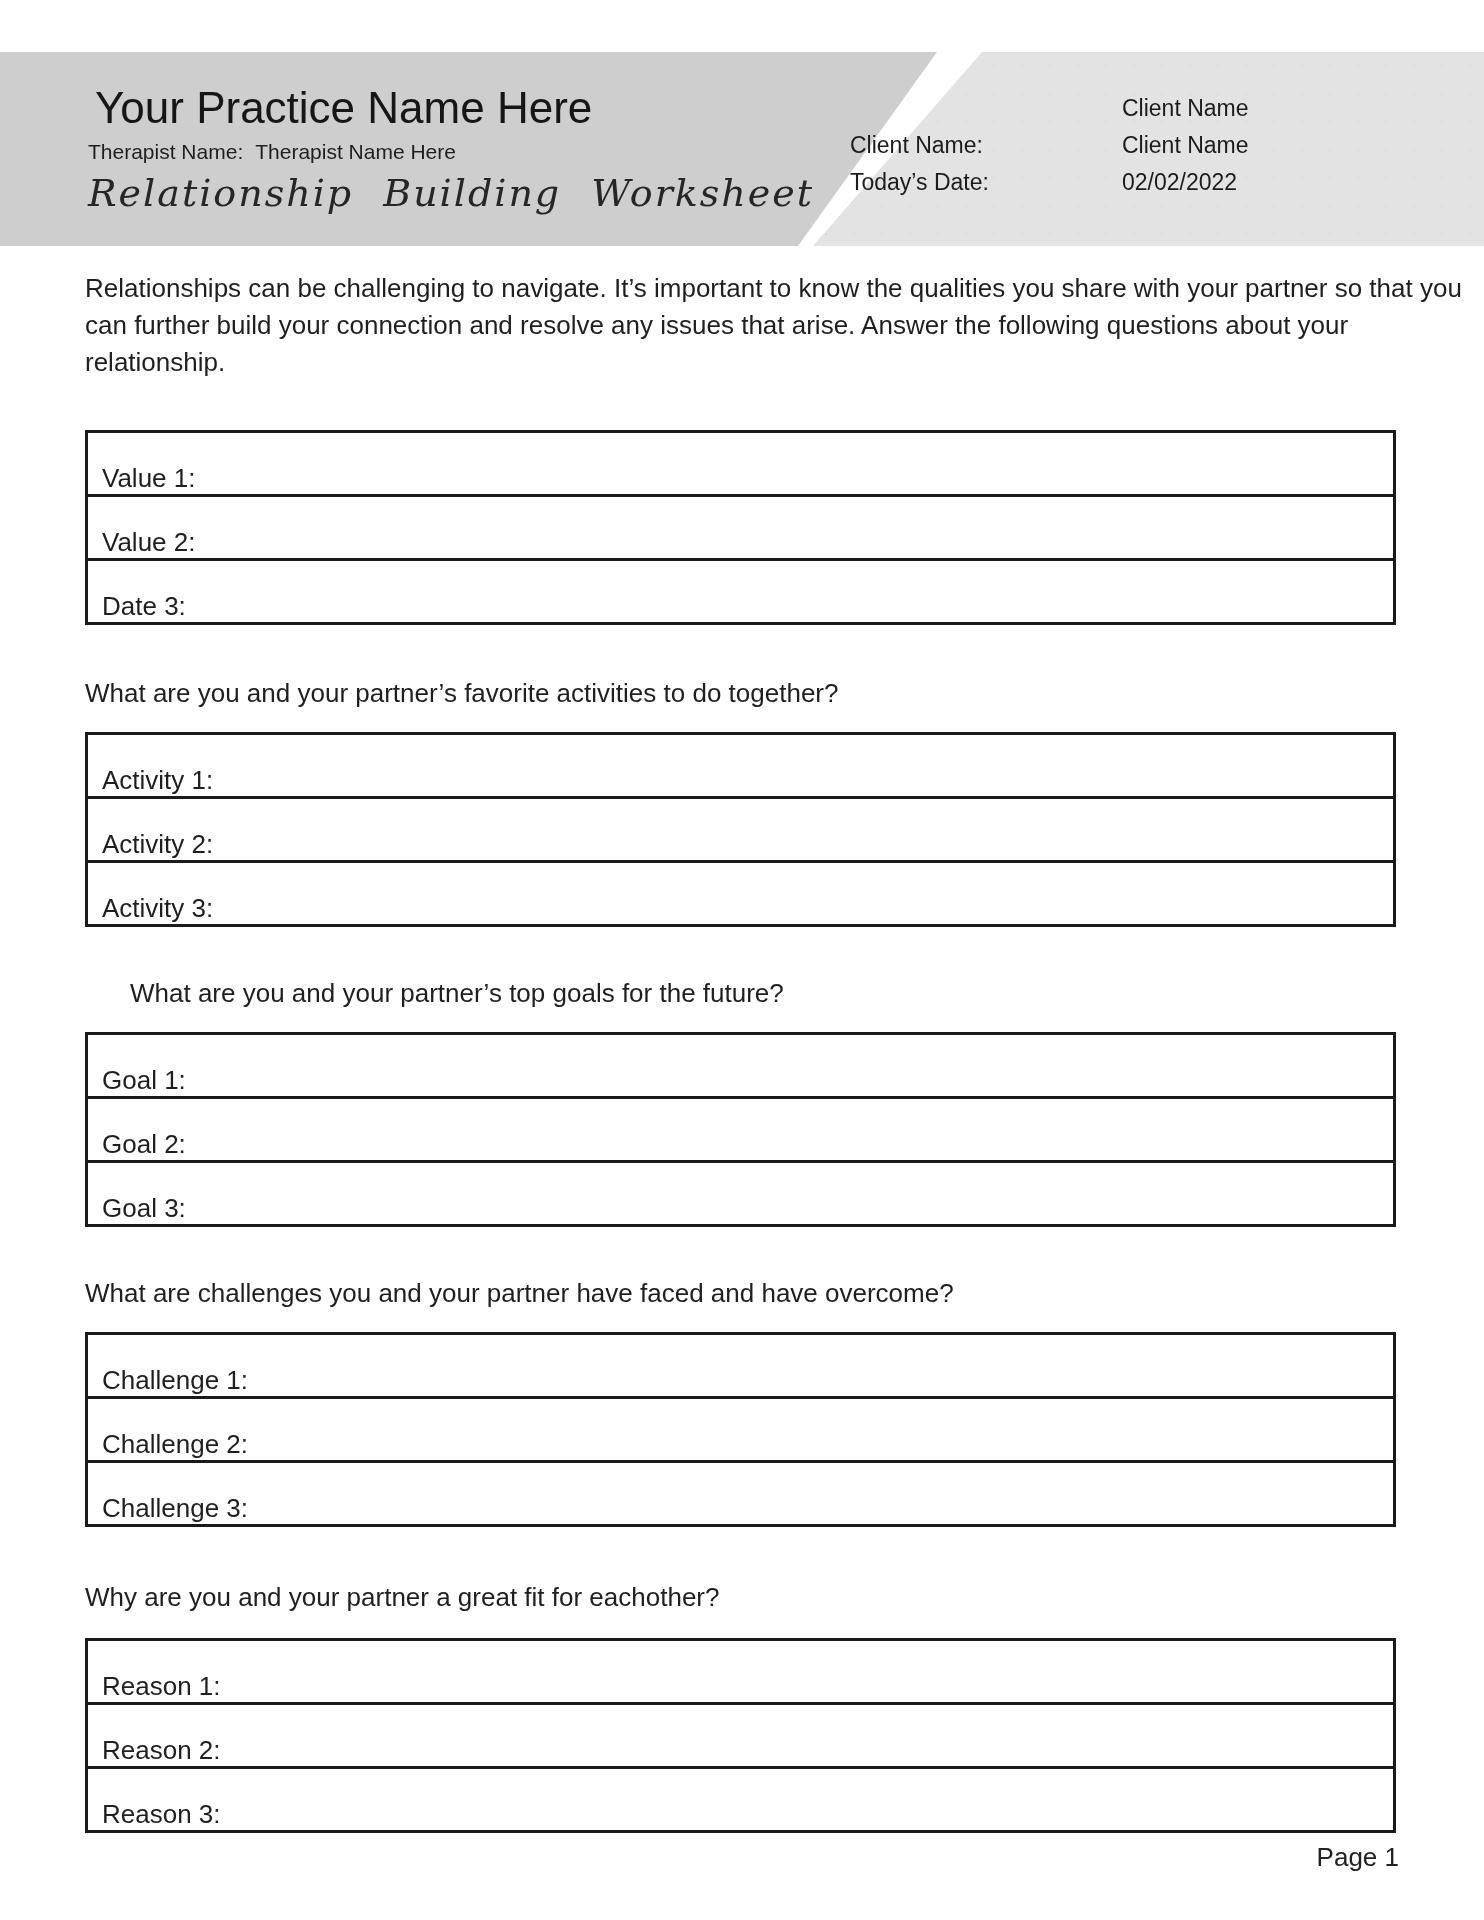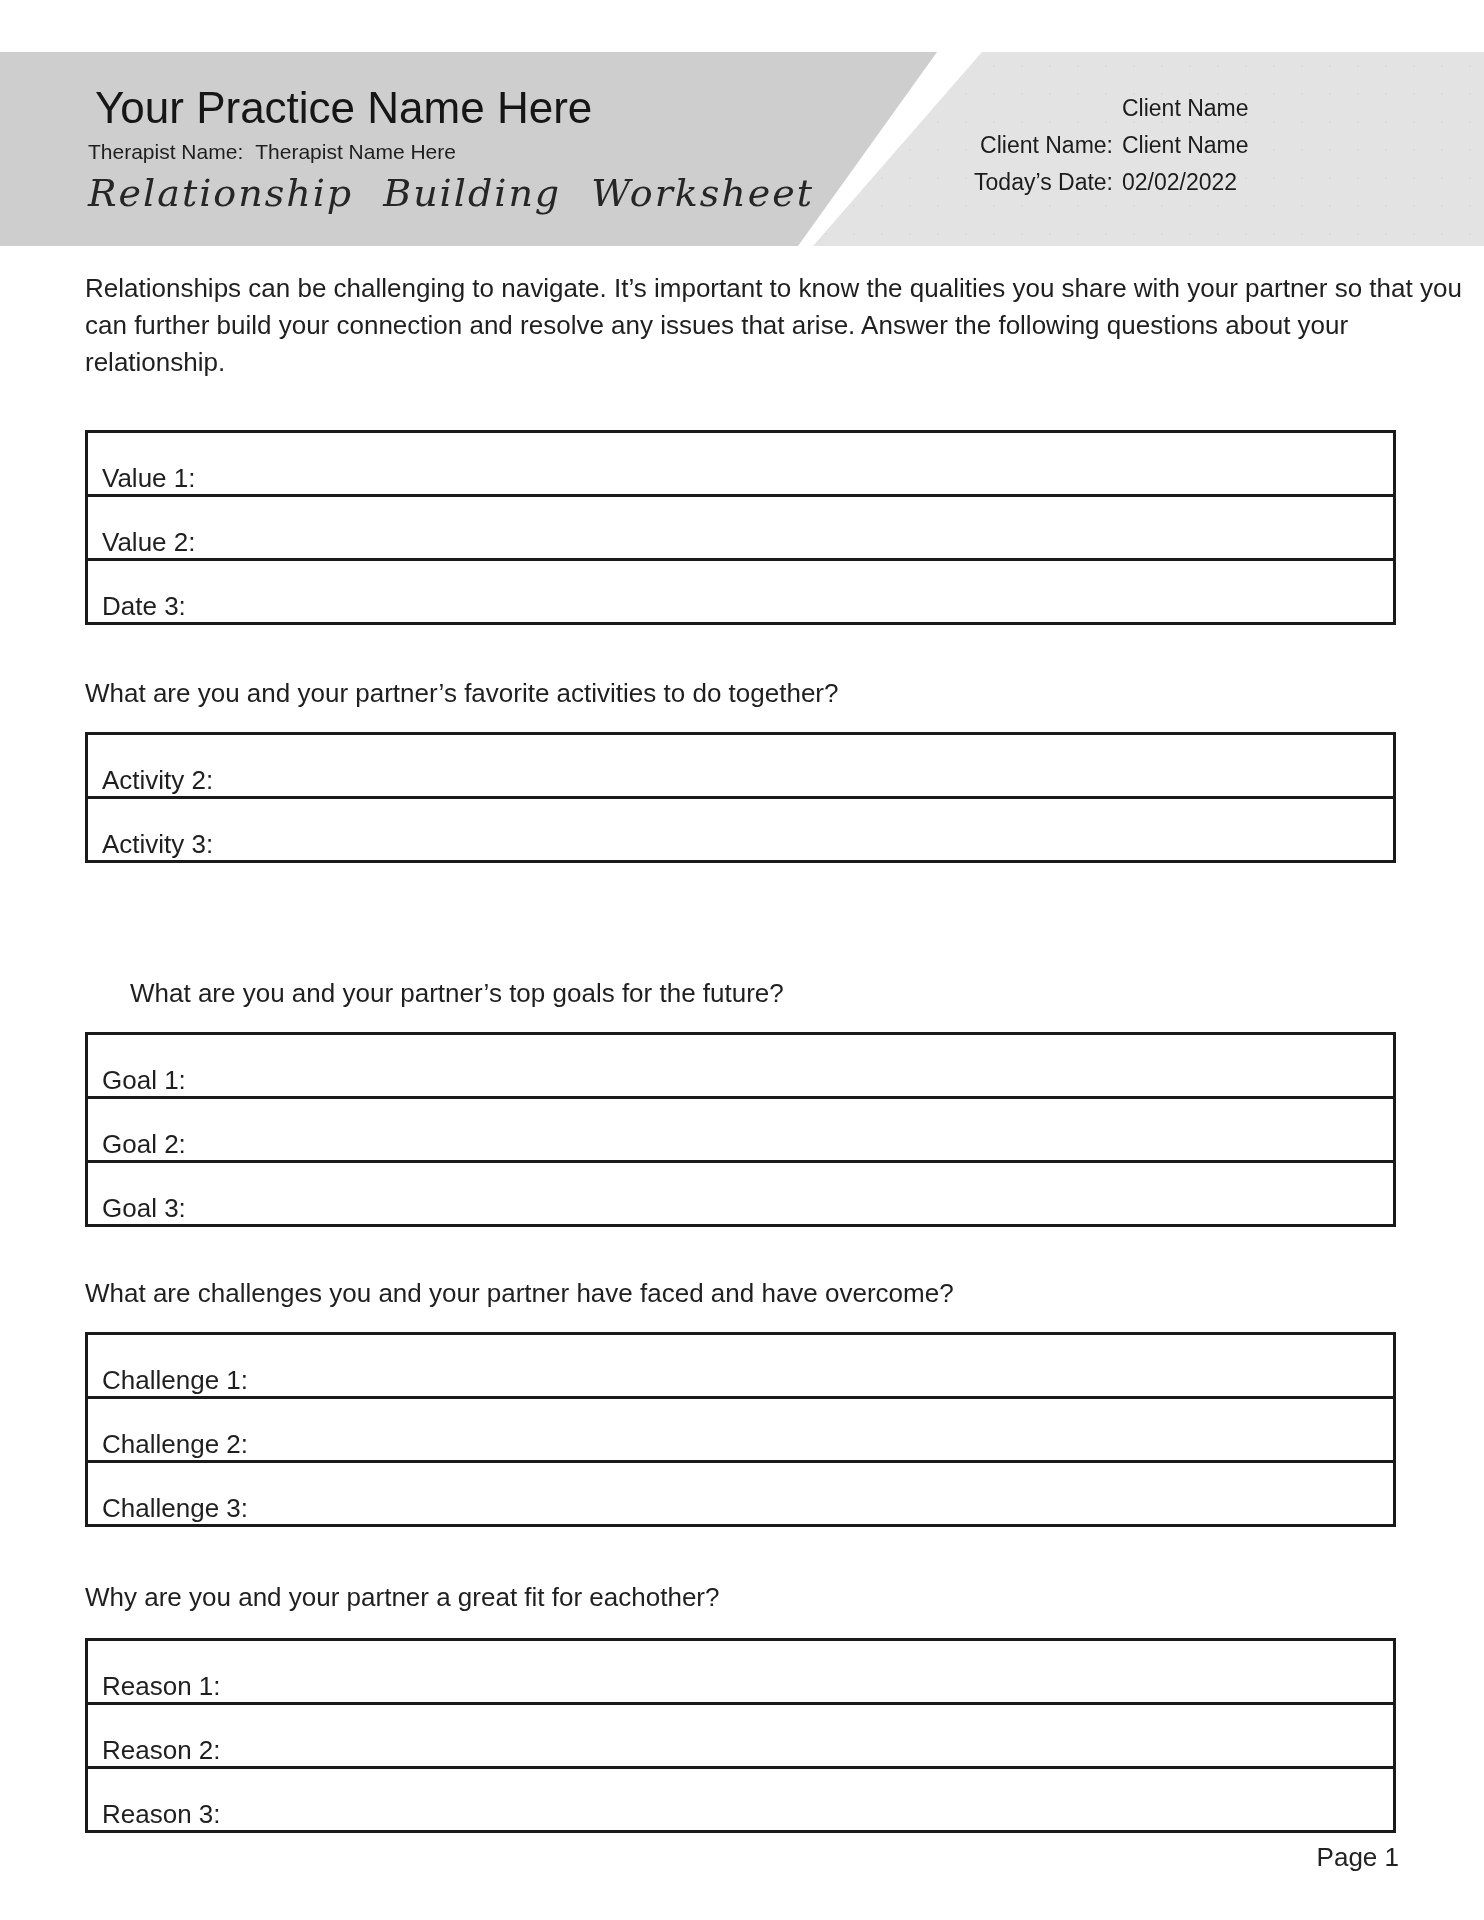--- a/index.html
+++ b/index.html
@@ -34,21 +34,21 @@
     font-family:"DejaVu Serif", serif; font-style:italic;
     font-size:38px; line-height:50px; letter-spacing:2px; word-spacing:16px;
     color:#262626; white-space:nowrap;
   }
 
   .client-block {
     position:absolute; top:90px; left:850px;
     display:grid; grid-template-columns:263px auto; column-gap:9px;
     font-size:23px; line-height:37px; color:#1c1c1c;
   }
-  .client-block .c-label { text-align:right; white-space:nowrap; }
+  .client-block .c-label { white-space:nowrap; }
   .client-block .c-value { text-align:left; white-space:nowrap; }
 
   
   .intro {
     position:absolute; left:85px; top:270px;
     font-size:26px; line-height:37px; color:#1f1f1f;
   }
   .question {
     position:absolute; left:85px;
     font-size:26px; line-height:32px; color:#1f1f1f; white-space:nowrap;
@@ -112,20 +112,23 @@
         <span>Value 2:</span>
       </div>
     <div class="box-row">
         <span>Date 3:</span>
       </div>
   </div>
 
   <div class="question q2">What are you and your partner’s favorite activities to do together?</div>
   <div class="answer-box b2">
     <div class="box-row">
+        <span>Activity 1:</span>
+      </div>
+    <div class="box-row">
         <span>Activity 2:</span>
       </div>
     <div class="box-row">
         <span>Activity 3:</span>
       </div>
   </div>
 
   <div class="question q3">What are you and your partner’s top goals for the future?</div>
   <div class="answer-box b3">
     <div class="box-row">

